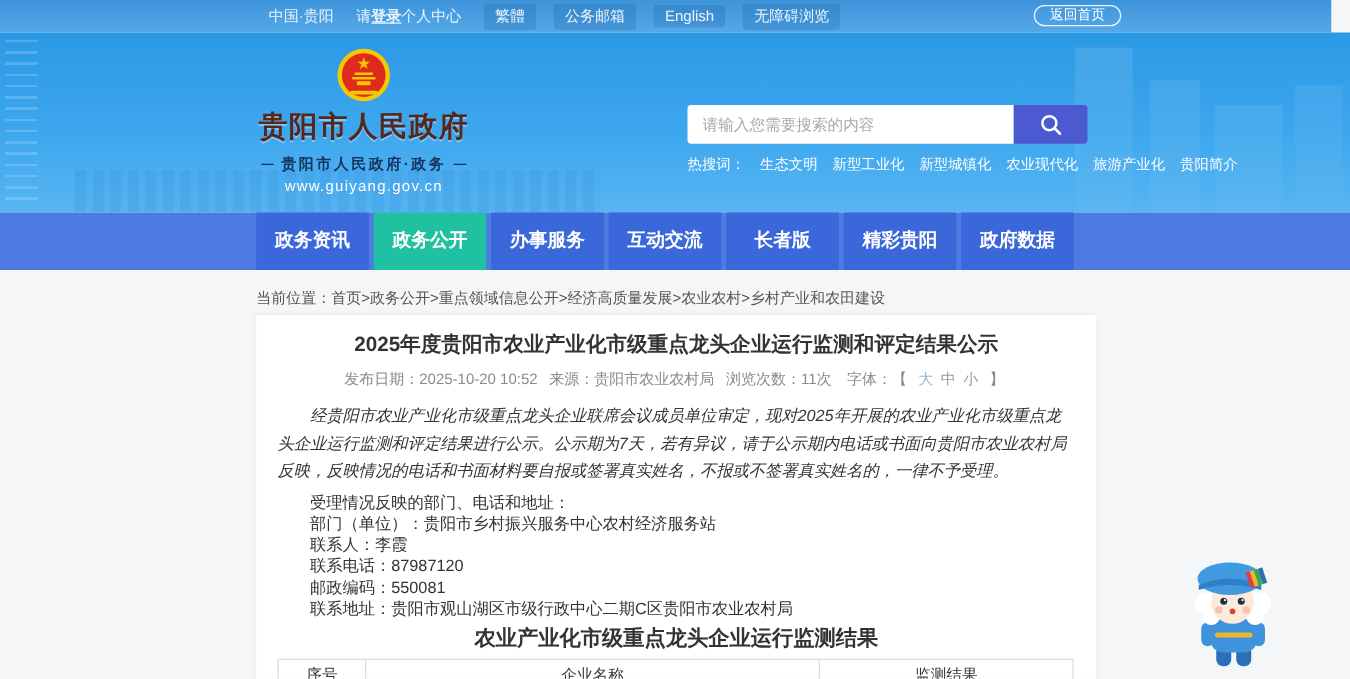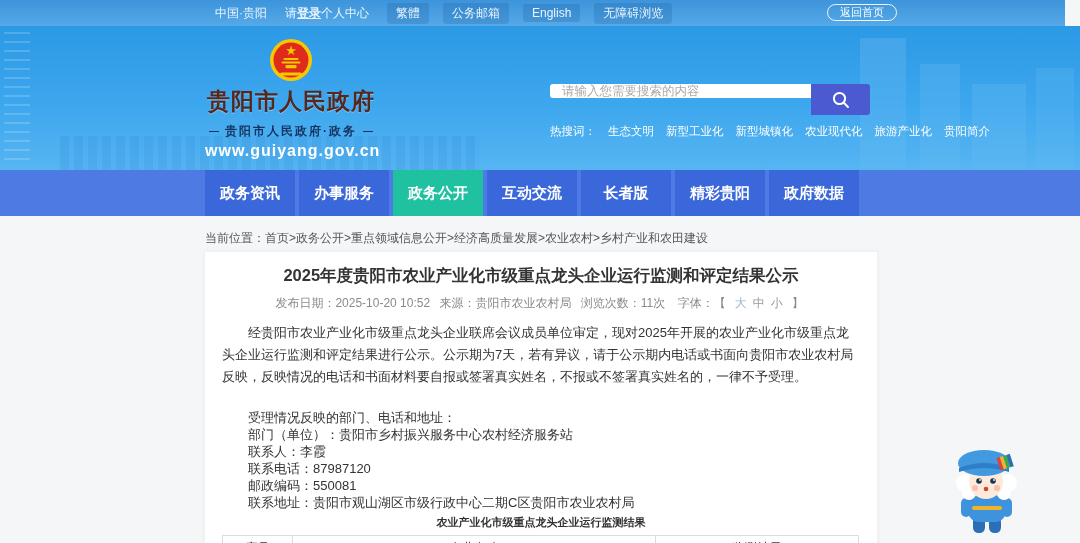--- a/index.html
+++ b/index.html
@@ -32,25 +32,25 @@
   .city-low { position:absolute; left:60px; bottom:0; width:420px; height:34px; opacity:.6;
     background:repeating-linear-gradient(90deg, rgba(30,118,200,.25) 0 9px, rgba(60,150,225,.12) 9px 14px); }
 
   .logo-block { position:absolute; left:205px; top:12px; width:172px; text-align:center; }
   .emblem { display:block; margin:0 auto 4px; }
   .site-title { font-size:23px; font-weight:bold; color:var(--site-title); letter-spacing:1px;
     text-shadow:0 1px 0 rgba(255,255,255,.35); white-space:nowrap; }
   .site-sub { margin-top:6px; font-size:12px; font-weight:bold; color:#15335e; letter-spacing:2px;
     display:flex; align-items:center; justify-content:center; gap:6px; }
   .site-sub::before,.site-sub::after { content:""; width:10px; height:1px; background:#15335e; }
-  .site-url { margin-top:2px; font-size:16px; font-weight:bold; color:#fff; letter-spacing:1px; }
+  .site-url { margin-top:2px; font-size:12px; font-weight:normal; color:#fff; letter-spacing:1px; }
 
   .search-block { position:absolute; left:550px; top:58px; width:320px; }
   .search-row { display:flex; width:320px; height:31px; }
-  .search-input { flex:1; height:14px; border:none; outline:none; background:#fff;
+  .search-input { flex:1; height:31px; border:none; outline:none; background:#fff;
     border-radius:3px 0 0 3px; padding:0 12px; font-size:12.5px; color:#333;
     font-family:"Liberation Sans","DejaVu Sans",sans-serif; }
   .search-input::placeholder { color:#a9a9a9; }
   .search-btn { width:59px; height:31px; border:none; background:var(--search-button);
     border-radius:0 3px 3px 0; cursor:pointer; display:flex; align-items:center; justify-content:center; }
   .hot-row { margin-top:9px; display:flex; align-items:center; gap:12px; font-size:11.5px; color:#fff; white-space:nowrap; }
   .hot-word { cursor:pointer; }
 
   
   .nav { position:absolute; left:0; top:170px; width:1080px; height:46px; background:var(--nav-bar); }
@@ -67,24 +67,24 @@
   .card { position:absolute; left:205px; top:36px; width:672px; height:300px; background:#fff;
     box-shadow:0 0 6px rgba(0,0,0,.06); padding:13px 17px 0; overflow:hidden; }
   .art-title { text-align:center; font-size:16.5px; font-weight:bold; color:#333; }
   .art-meta { margin-top:8px; text-align:center; font-size:12px; color:#8a8a8a; }
   .art-meta span { margin:0 3px; }
   .font-size-option { cursor:pointer; margin:0 2px; }
   .fs-0 { color:#9fb6cc; } .fs-1 { color:#999; } .fs-2 { color:#999; }
 
   .paras { margin-top:10px; font-size:13px; color:#333; }
   .para { text-indent:2em; }
-  .para.body { line-height:22px; margin-bottom:23px; }
+  .para.body { line-height:22px; margin-bottom:7px;font-style:italic; }
   .para.line { line-height:13px; margin-bottom:4px; }
 
-  .tbl-caption { margin-top:6px; text-align:center; font-size:11px; font-weight:bold; color:#333; }
+  .tbl-caption { margin-top:6px; text-align:center; font-size:17px; font-weight:bold; color:#333; }
   table.results { margin-top:5px; width:636px; border-collapse:collapse; table-layout:fixed; }
   table.results col.c1 { width:70px; } table.results col.c2 { width:363px; } table.results col.c3 { width:203px; }
   table.results th, table.results td { border:1px solid var(--table-border); text-align:center;
     font-size:12.5px; color:#333; font-weight:normal; height:24px; }
   table.results th { height:25px; }
 
   
   .mascot { position:absolute; left:946px; top:446px; width:80px; height:94px; cursor:pointer; }
 </style>
 </head>
@@ -146,22 +146,22 @@
           <span class="hot-word">农业现代化</span>
           <span class="hot-word">旅游产业化</span>
           <span class="hot-word">贵阳简介</span>
         </div>
     </div>
   </div>
 
   <div class="nav">
     <div class="nav-items">
         <div class="nav-item">政务资讯</div>
+        <div class="nav-item active">政务公开</div>
         <div class="nav-item">办事服务</div>
-        <div class="nav-item active">政务公开</div>
         <div class="nav-item">互动交流</div>
         <div class="nav-item">长者版</div>
         <div class="nav-item">精彩贵阳</div>
         <div class="nav-item">政府数据</div>
       </div>
   </div>
 
   <div class="content">
     <div class="breadcrumb">
       <span>当前位置：</span><span class="bc-path">首页&gt;政务公开&gt;重点领域信息公开&gt;经济高质量发展&gt;农业农村&gt;乡村产业和农田建设</span>

